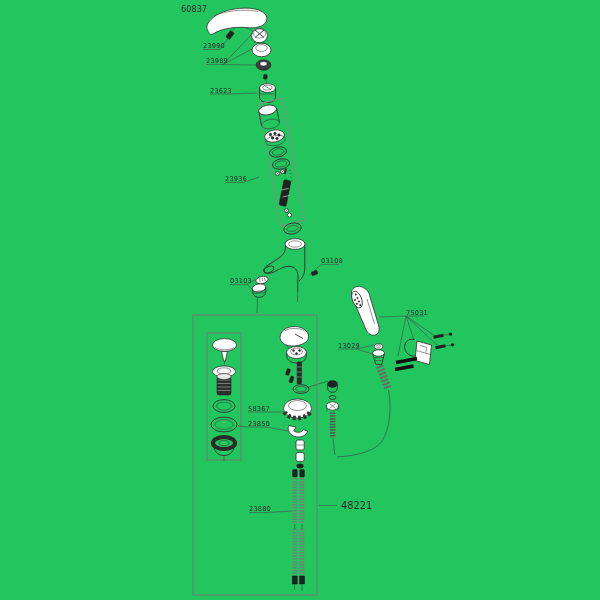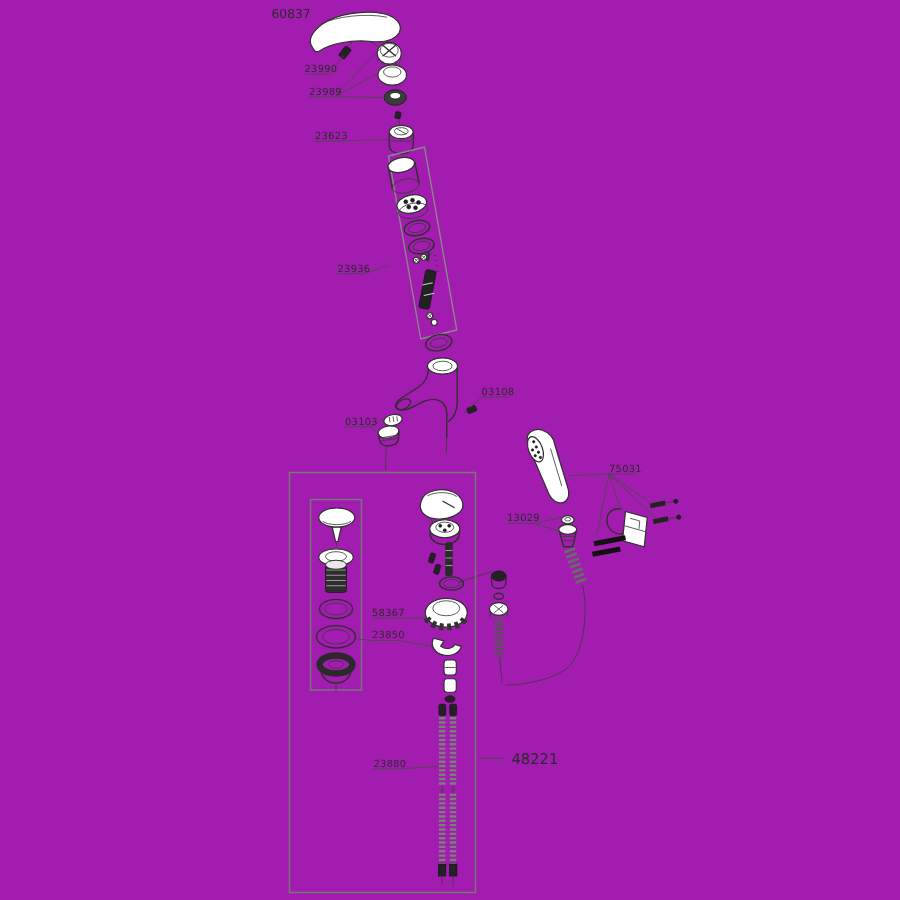--- a/index.html
+++ b/index.html
@@ -1,16 +1,16 @@
 <!DOCTYPE html>
 <html><head>
 <meta charset="utf-8">
 <style>
   html,body{margin:0;padding:0;background:#fff;}
-  #stage{position:relative;width:600px;height:600px;background:#a21caf;overflow:hidden;
+  #stage{position:relative;width:600px;height:600px;background:#22c55e;overflow:hidden;
          font-family:"DejaVu Sans","Liberation Sans",sans-serif;}
   svg text{fill:#2b2b2b;font-family:"DejaVu Sans","Liberation Sans",sans-serif;}
   .lbl{font-size:6.6px;letter-spacing:0.2px;}
   .lbl-main{font-size:8.2px;}
   .lbl-big{font-size:9.8px;}
   .ln{stroke:#4a4a4a;stroke-width:0.6;fill:none;}
   .pt{stroke:#2f2f2f;stroke-width:0.9;fill:none;}
   .ptf{stroke:#2f2f2f;stroke-width:0.8;fill:#ffffff;}
   .thin{stroke:#3a3a3a;stroke-width:0.55;fill:none;}
   .dk{fill:#222;stroke:#111;stroke-width:0.4;}

